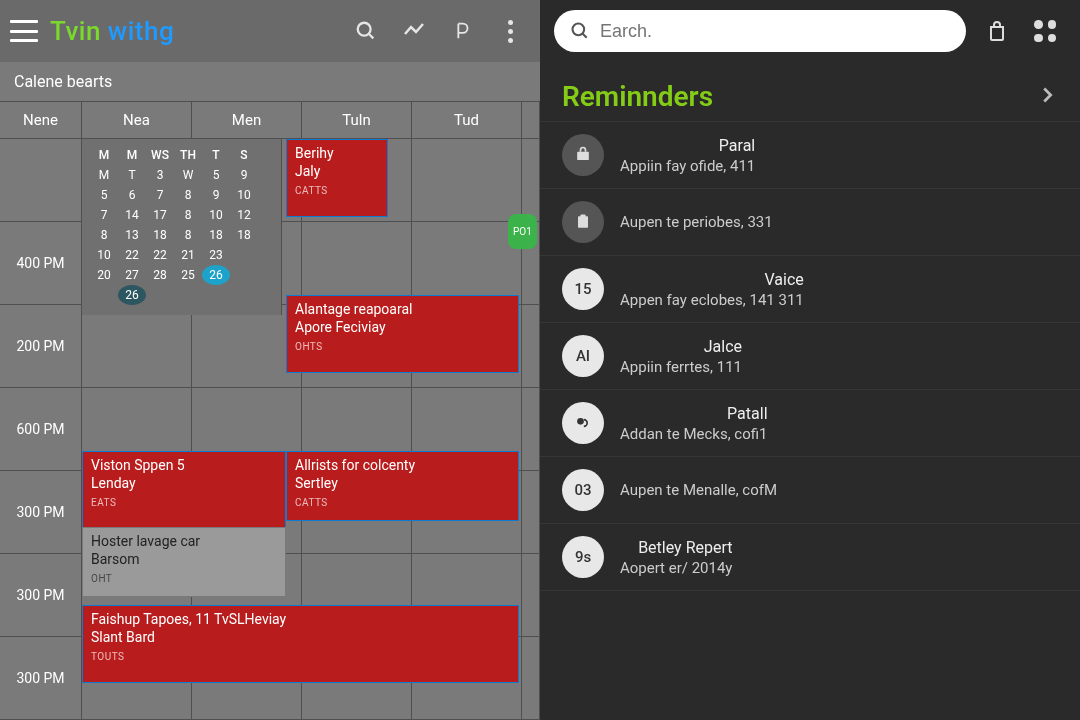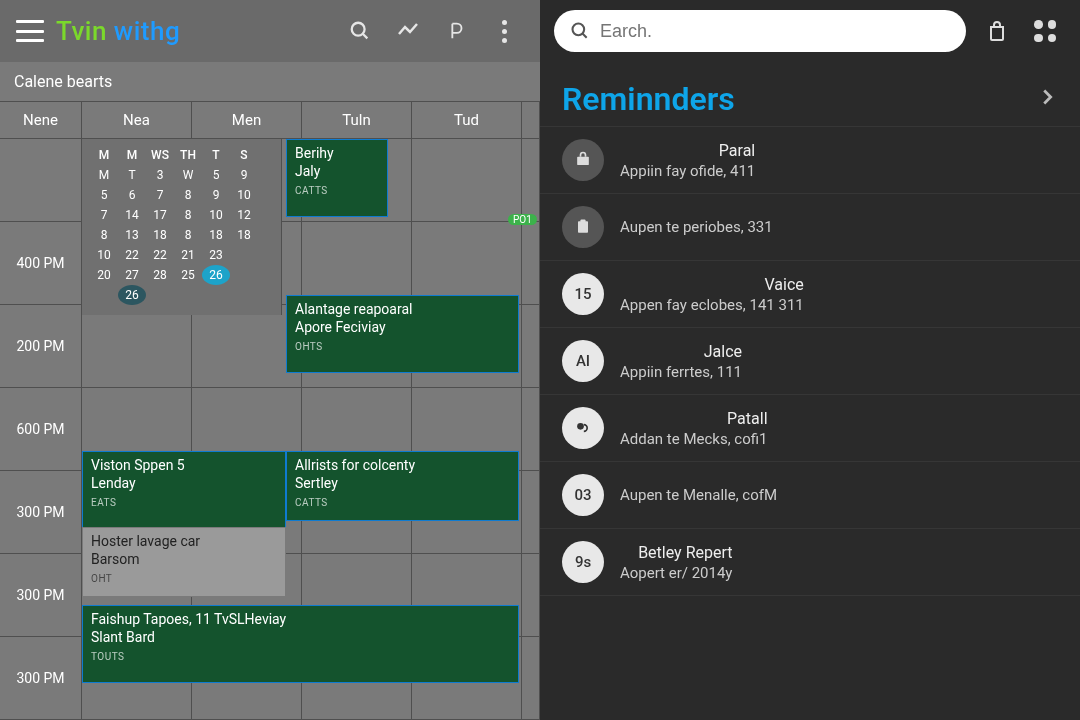--- a/index.html
+++ b/index.html
@@ -3,21 +3,21 @@
 <meta charset="utf-8">
 <style>
   * { box-sizing: border-box; margin: 0; padding: 0; }
   html, body { width: 1080px; height: 720px; overflow: hidden; font-family: -apple-system, "Segoe UI", Roboto, sans-serif; }
   body { display: flex; background: #666; }
 
   
   .left { width: 540px; height: 100%; background: #7a7a7a; display: flex; flex-direction: column; }
   .topbar-left {
     height: 62px; background: #6a6a6a; display: flex; align-items: center;
-    gap: 8px; padding: 0 16px;
+    gap: 8px; padding: 0 10px;
   }
   .hamburger { width: 28px; height: 22px; display:flex; flex-direction:column; justify-content:space-between; cursor:pointer; }
   .hamburger span { display:block; height:3px; background:#fff; border-radius:1px; }
   .app-title { font-size: 26px; font-weight: 500; letter-spacing: .5px; margin-left:4px; }
   .app-title .g { color:#7bd92b; }
   .app-title .b { color:#1f9bff; }
   .topbar-left .spacer { flex:1; }
   .topbar-icon { width:40px; height:40px; display:flex; align-items:center; justify-content:center; color:#e6e6e6; cursor:pointer; }
   .kebab { display:flex; flex-direction:column; gap:4px; }
   .kebab span { width:5px; height:5px; border-radius:50%; background:#e6e6e6; }
@@ -40,30 +40,30 @@
     font-size:13px; color:#fff; border-right:1px solid #4f4f4f;
   }
   .month-row { display:flex; gap:0; }
   .month-row span { width:28px; text-align:center; line-height:20px; font-size:12px; }
   .month-row.hdr span { font-weight:500; }
   .today { background:#1da3c9; border-radius:50%; color:#fff; }
   .sel { background:#2c5660; border-radius:50%; }
 
   
   .event {
-    position:absolute; background:#14532d; color:#fff; padding:4px 8px 2px;
+    position:absolute; background:#b91c1c; color:#fff; padding:4px 8px 2px;
     font-size:14px; line-height:18px; overflow:hidden; border:1px solid #0f7bd0;
   }
   .event.gray { background:#9a9a9a; color:#222; border-color:#7a7a7a; }
   .event .ln1 { }
   .event .ln2 { }
   .event .tag { font-size:10px; opacity:.7; letter-spacing:.5px; margin-top:2px; }
   .chip {
     position:absolute; background:#3cb24b; color:#fff; font-size:10px;
-    padding:0 5px; border-radius:8px;
+    padding:12px 5px; border-radius:8px;
   }
 
   
   .right { flex:1; height:100%; background:#2a2a2a; display:flex; flex-direction:column; }
   .topbar-right {
     height:62px; display:flex; align-items:center; gap:14px; padding:0 18px 0 14px;
     background:#2a2a2a;
   }
   .search {
     flex:1; height:42px; background:#fff; border-radius:21px; display:flex; align-items:center;
@@ -71,21 +71,21 @@
   }
   .search svg { flex:0 0 auto; }
   .search input {
     border:none; outline:none; font-size:18px; color:#333; width:100%; background:transparent;
   }
   .bag-icon, .grid4-icon { width:34px; height:34px; display:flex; align-items:center; justify-content:center; color:#ddd; cursor:pointer; }
   .grid4 { display:grid; grid-template-columns:1fr 1fr; grid-template-rows:1fr 1fr; gap:5px; width:22px; height:22px; }
   .grid4 span { background:#ddd; border-radius:50%; }
 
   .panel-header { display:flex; align-items:center; justify-content:space-between; padding:18px 22px 8px; }
-  .panel-header h1 { color:#0ea5e9; font-size:32px; font-weight:600; }
+  .panel-header h1 { color:#84cc16; font-size:28px; font-weight:600; }
   .chev { color:#bbb; }
 
   .rem-list { flex:1; overflow:hidden; display:flex; flex-direction:column; }
   .rem-item {
     display:flex; align-items:center; gap:16px; padding:12px 22px;
     border-bottom:1px solid rgba(255,255,255,.06);
     text-align:right;
   }
   .rem-item:first-child { border-top:1px solid rgba(255,255,255,.06); }
   .avatar {

